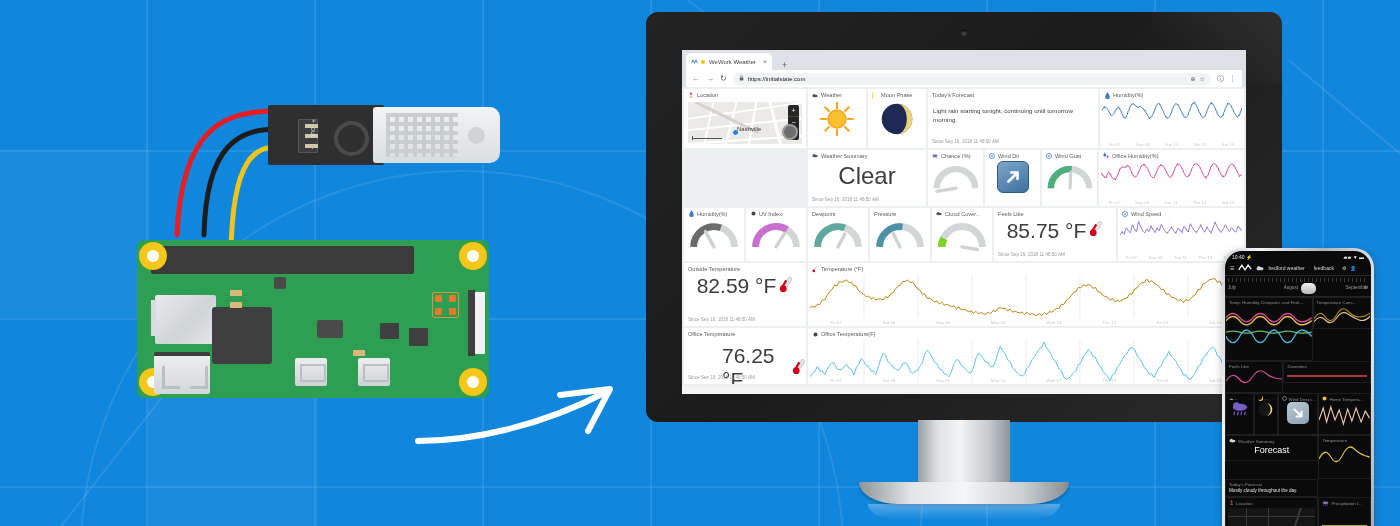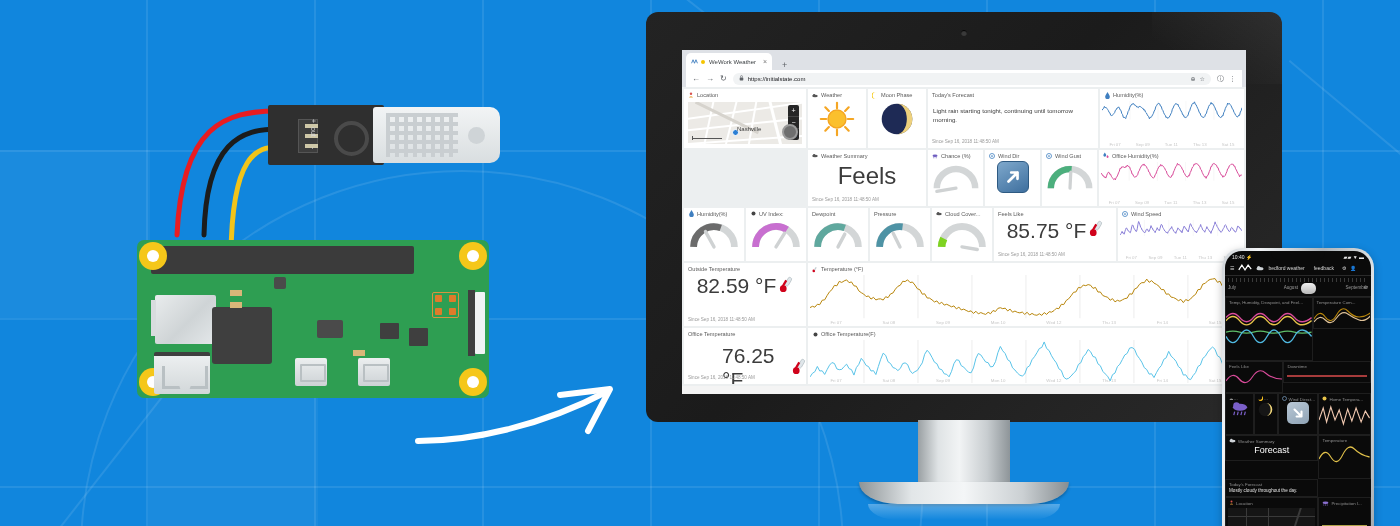--- a/index.html
+++ b/index.html
@@ -412,21 +412,21 @@
           <div class="tile" style="width:118px;">
             <div class="th">
               <span class="dot">
                 <svg width="7" height="5" viewBox="0 0 12 8">
                     <ellipse cx="6" cy="5" rx="5.5" ry="2.6" fill="#555"></ellipse>
                     <circle cx="4.2" cy="3.4" r="2.4" fill="#555"></circle>
                   </svg>
               </span>
               <span>Weather Summary</span>
             </div>
-            <div class="big" style="margin-top:4px;">Feels</div>
+            <div class="big" style="margin-top:4px;">Clear</div>
             <div class="since" style="position:absolute;bottom:2px;">Since Sep 16, 2018 11:48:50 AM</div>
           </div>
 
           <div class="tile" style="width:55px;">
             <div class="th">
               <span class="dot">
                 <svg width="7" height="6" viewBox="0 0 12 9">
                     <ellipse cx="6" cy="4" rx="5" ry="2.4" fill="#6f5ec0"></ellipse>
                     <line x1="3" y1="7" x2="3" y2="9" stroke="#6f5ec0" stroke-width="1.2"></line>
                     <line x1="6" y1="7" x2="6" y2="9" stroke="#6f5ec0" stroke-width="1.2"></line>

